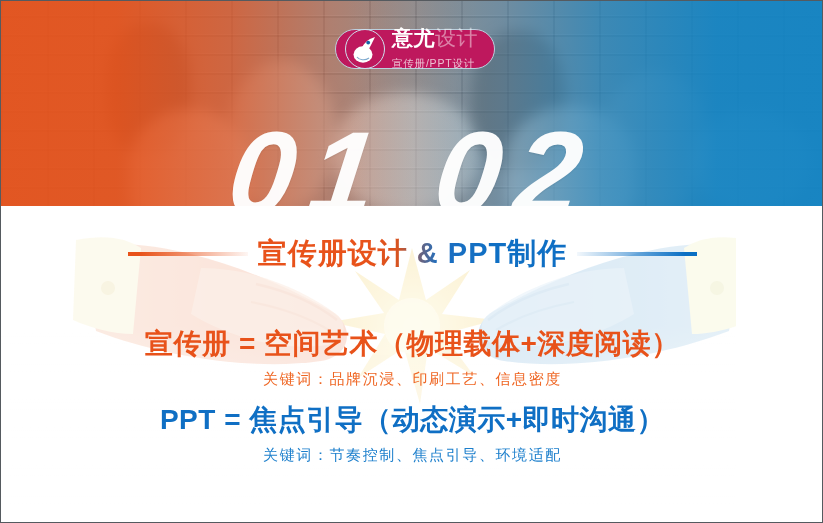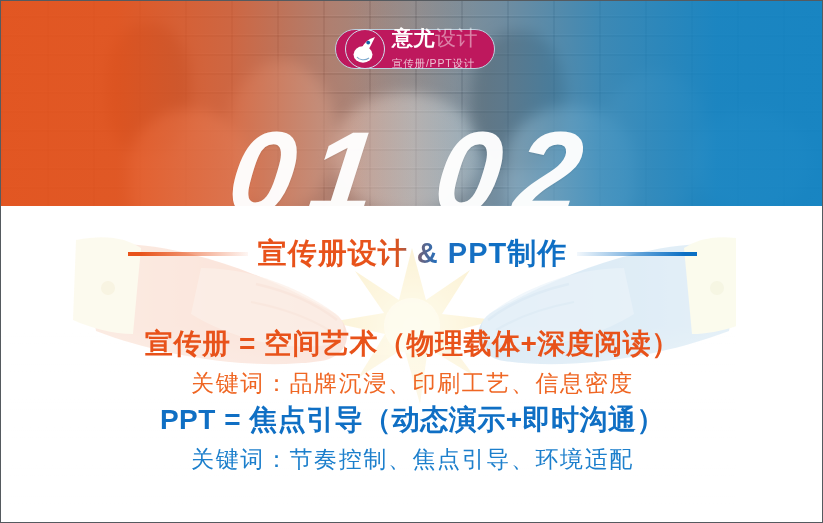--- a/index.html
+++ b/index.html
@@ -212,21 +212,21 @@
     font-size: 28px;
     font-weight: 700;
     letter-spacing: 0.5px;
     white-space: nowrap;
     line-height: 1.25;
   }
   .head-orange { color: #e8521a; }
   .head-blue   { color: #0f6fc4; }
 
   .key-line {
-    font-size: 23px;
+    font-size: 15px;
     font-weight: 400;
     letter-spacing: 1.6px;
     white-space: nowrap;
     margin-top: 8px;
     line-height: 1.3;
   }
   .key-orange { color: #ef6623; }
   .key-blue   { color: #1c7fcc; }
 </style>
 </head>

